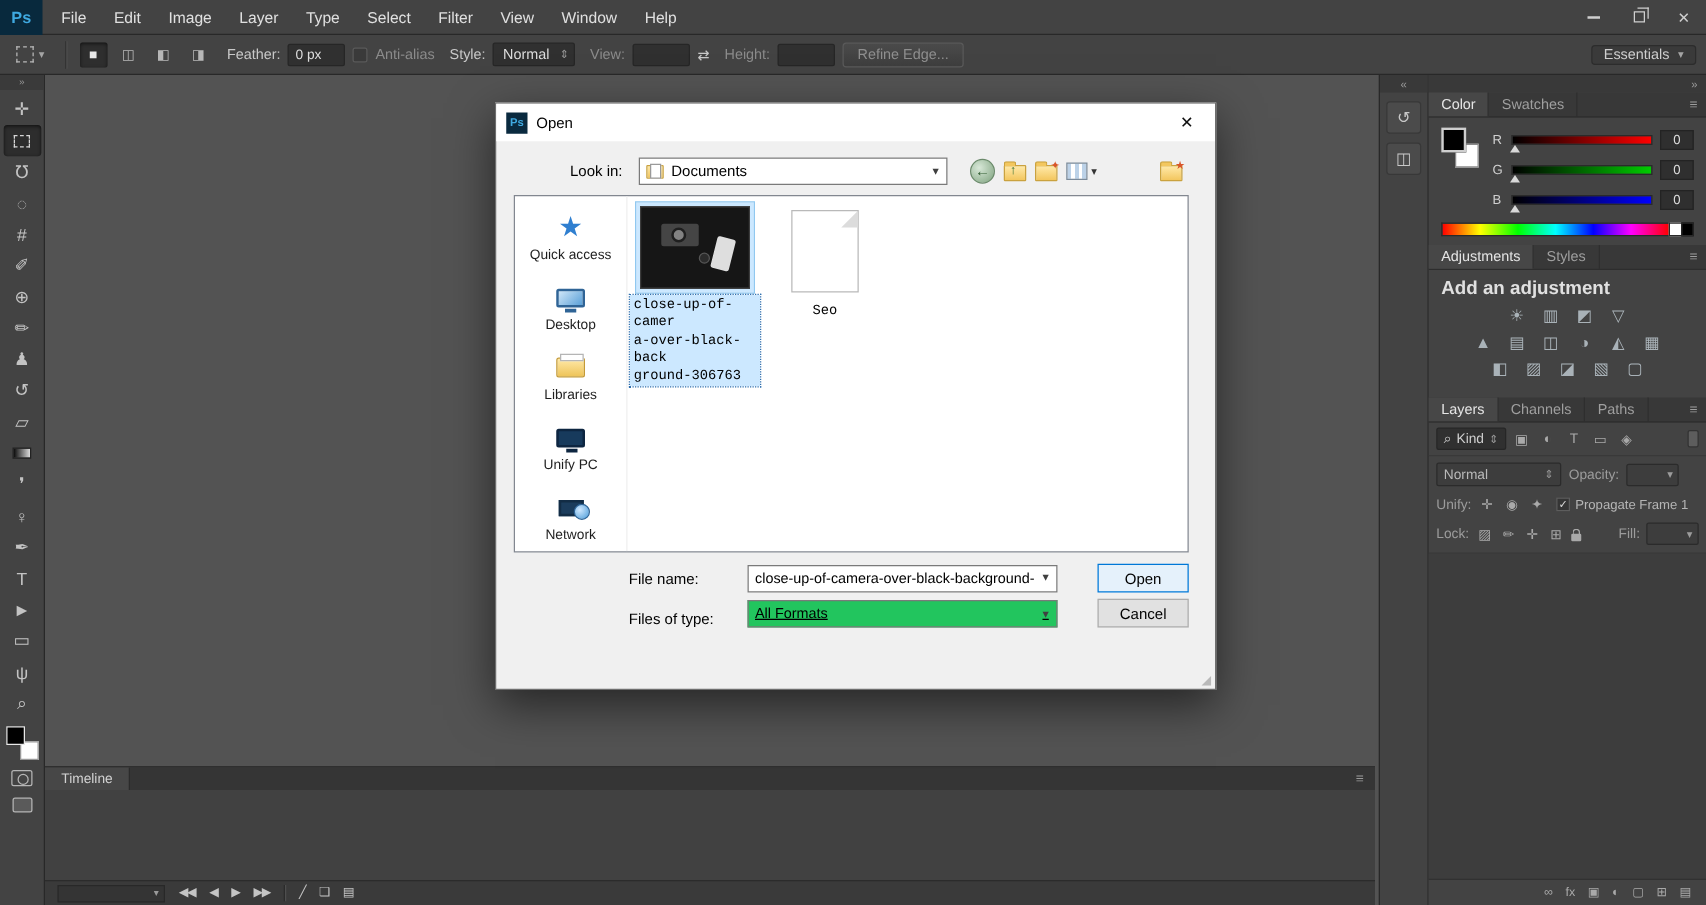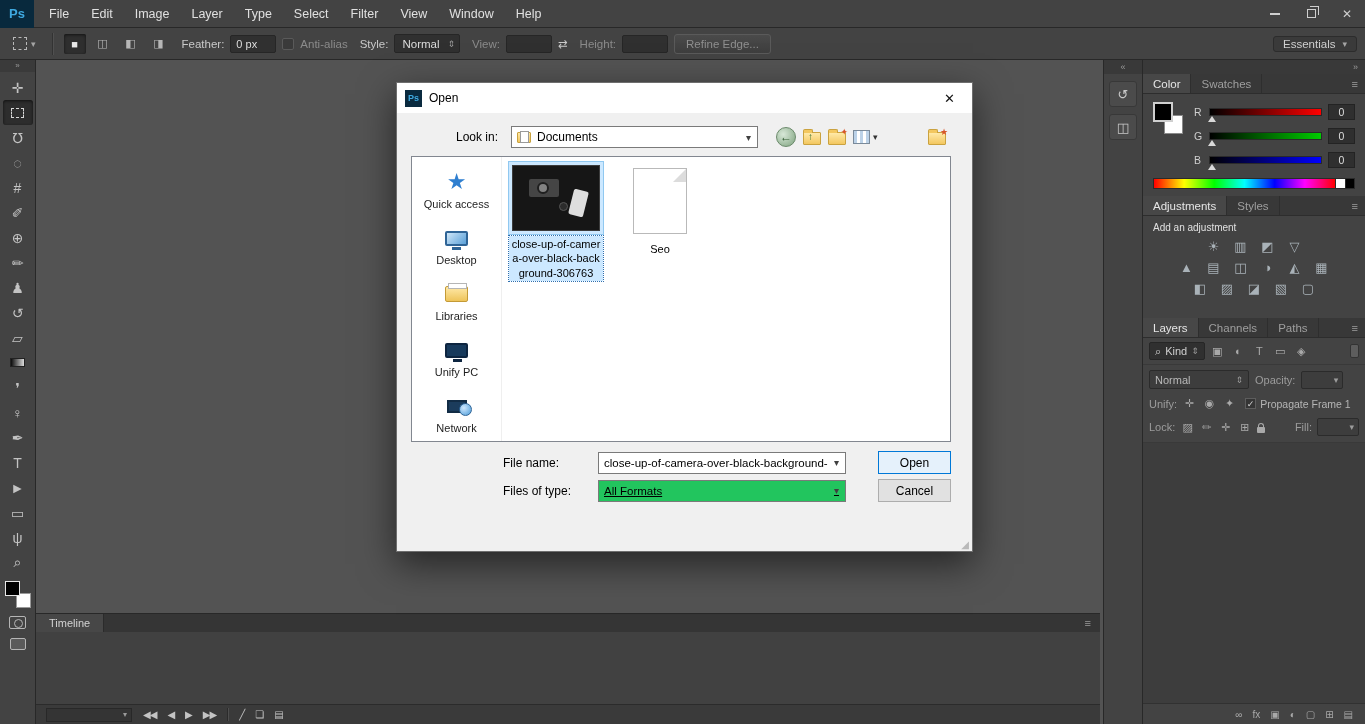--- a/index.html
+++ b/index.html
@@ -119,21 +119,21 @@
                   border-bottom:6px solid #d9d9d9; }
   .slider-value { width:27px; height:16px; background:#2f2f2f; border:1px solid #232323; color:#ddd;
                   font-size:10.5px; display:flex; align-items:center; justify-content:center; }
   .spectrum-row { display:flex; padding:2px 10px 7px 10px; }
   .spectrum { flex:1; height:11px; border:1px solid #2a2a2a; border-right:none;
               background:linear-gradient(to right,#f00,#ff0,#0f0,#0ff,#00f,#f0f,#f00); }
   .spec-w { width:10px; height:11px; background:#fff; border:1px solid #2a2a2a; border-right:none; }
   .spec-k { width:10px; height:11px; background:#000; border:1px solid #2a2a2a; }
 
   .adjust-panel { height:122px; display:flex; flex-direction:column; }
-  .adjust-heading { font-size:10px; font-weight:normal; color:#e0e0e0; padding:6px 10px 3px; }
+  .adjust-heading { font-size:15px; font-weight:bold; color:#e0e0e0; padding:6px 10px 3px; }
   .adjust-row { display:flex; gap:10px; justify-content:center; padding:3px 0; }
   .adjust-icon { width:17px; height:15px; color:#a9b2b8; font-size:13px; display:flex;
                  align-items:center; justify-content:center; }
 
   .layers-panel { flex:1; display:flex; flex-direction:column; }
   .layers-filter { display:flex; align-items:center; gap:4px; padding:4px 6px; border-bottom:1px solid #393939; }
   .kind-combo { display:flex; align-items:center; gap:4px; height:18px; background:#303030;
                 border:1px solid #262626; border-radius:2px; padding:0 5px; color:#cfcfcf; font-size:11px; }
   .filter-icon { width:17px; height:16px; display:flex; align-items:center; justify-content:center;
                  color:#a9a9a9; font-size:11px; }
@@ -228,29 +228,29 @@
   .thumb-wrap { padding:3px; }
   .file-item.selected .thumb-wrap { background:#cce8ff; outline:1px solid #90c8f0; }
   .thumb { width:88px; height:66px; background:#161616; position:relative; overflow:hidden; border:1px solid #3c3c3c; }
   .cam-body { position:absolute; left:16px; top:13px; width:30px; height:18px; background:#454545; border-radius:2px; }
   .cam-lens { position:absolute; left:24px; top:16px; width:12px; height:12px; border-radius:50%;
               background:#828282; border:2px solid #1f1f1f; }
   .phone { position:absolute; right:13px; top:24px; width:15px; height:26px; background:#dedede;
            border-radius:2px; transform:rotate(14deg); }
   .lens-cap { position:absolute; left:46px; top:36px; width:9px; height:9px; border-radius:50%;
               background:#2c2c2c; border:1px solid #565656; }
-  .file-label { margin-top:2px; font-size:11px; text-align:center; line-height:1.3; white-space:pre-line;
-                color:#000; padding:1px 3px; }
+  .file-label { margin-top:2px; font-size:11px; text-align:left; line-height:1.3; white-space:pre-line;
+                color:#000; padding:1px 3px;font-family:Liberation Mono, monospace; }
   .file-item.selected .file-label { background:#cce8ff; outline:1px dotted #2f6fae; }
   .page-icon { width:54px; height:66px; background:#fff; border:1px solid #b9b9b9; position:relative; margin:3px 0 2px; }
   .page-icon::before { content:""; position:absolute; top:0; right:0; width:0; height:0;
                 border-left:13px solid transparent; border-bottom:13px solid #dcdcdc; }
 
   .filename-row { position:absolute; left:0; top:368px; width:100%; display:flex; align-items:center; }
-  .type-row { position:absolute; left:0; top:396px; width:100%; display:flex; align-items:center; }
+  .type-row { position:absolute; left:0; top:396px; width:100%; display:flex; align-items:flex-end; }
   .fn-label { margin-left:106px; width:95px; font-size:12px; }
   .fn-combo { width:248px; height:22px; background:#fff; border:1px solid #7a7a7a; display:flex;
               align-items:center; padding-left:5px; overflow:hidden; font-size:11.5px; }
   .fn-combo.gray { background:#22c55e;text-decoration:underline; }
   .fn-text { flex:1; overflow:hidden; white-space:nowrap; }
   .dlg-btn { margin-left:32px; width:73px; height:23px; background:#e1e1e1; border:1px solid #adadad;
              display:flex; align-items:center; justify-content:center; font-size:12px; color:#000; }
   .dlg-btn.default { border:1px solid #0078d7; background:#e5f1fb; }
   .grip { position:absolute; right:3px; bottom:1px; color:#b9b9b9; font-size:10px; }
 </style>

